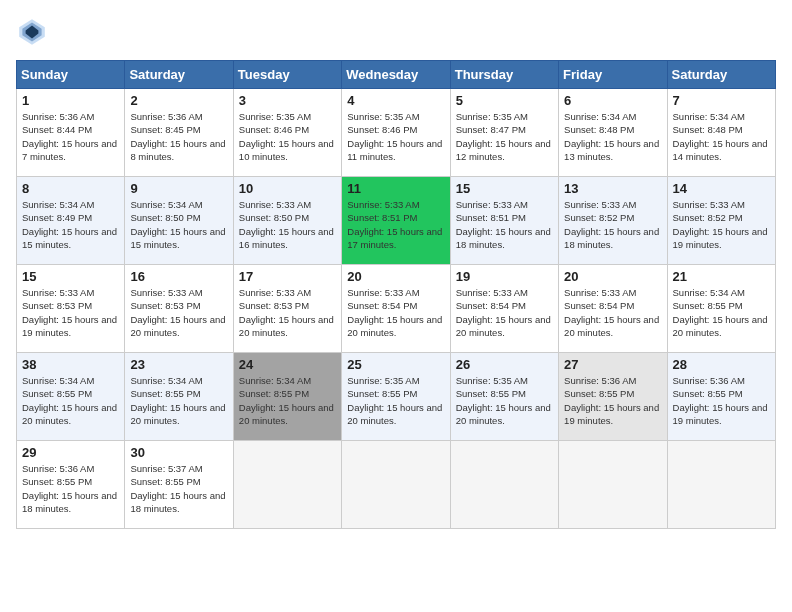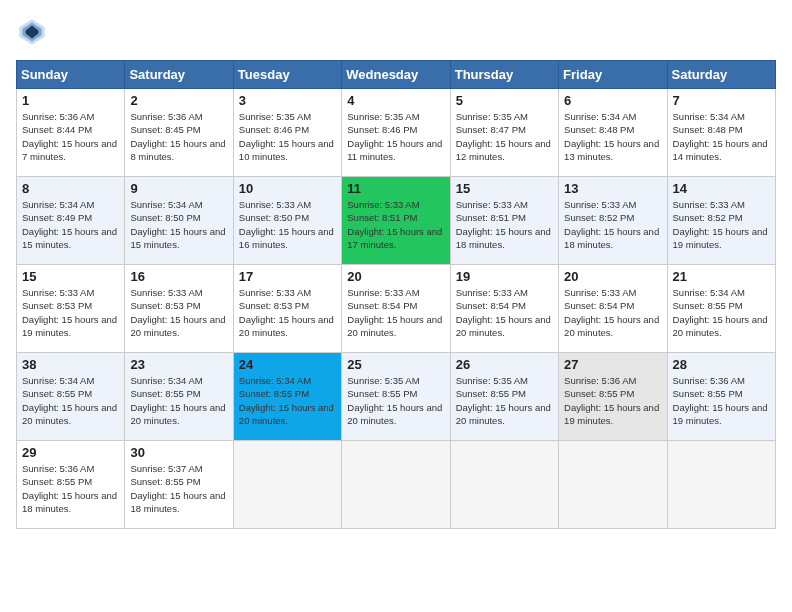--- a/index.html
+++ b/index.html
@@ -211,21 +211,21 @@
       </tr>
       <tr>
         <td style="background: rgb(238, 243, 251);">
         <span class="day-num">38</span>
         <span class="cell-info">Sunrise: 5:34 AM<br>Sunset: 8:55 PM<br>Daylight: 15 hours and 20 minutes.</span>
       </td>
         <td style="background: rgb(238, 243, 251);">
         <span class="day-num">23</span>
         <span class="cell-info">Sunrise: 5:34 AM<br>Sunset: 8:55 PM<br>Daylight: 15 hours and 20 minutes.</span>
       </td>
-        <td style="background: #0ea5e9;">
+        <td style="background: #a3a3a3;">
         <span class="day-num">24</span>
         <span class="cell-info">Sunrise: 5:34 AM<br>Sunset: 8:55 PM<br>Daylight: 15 hours and 20 minutes.</span>
       </td>
         <td style="background: rgb(238, 243, 251);">
         <span class="day-num">25</span>
         <span class="cell-info">Sunrise: 5:35 AM<br>Sunset: 8:55 PM<br>Daylight: 15 hours and 20 minutes.</span>
       </td>
         <td style="background: rgb(238, 243, 251);">
         <span class="day-num">26</span>
         <span class="cell-info">Sunrise: 5:35 AM<br>Sunset: 8:55 PM<br>Daylight: 15 hours and 20 minutes.</span>

